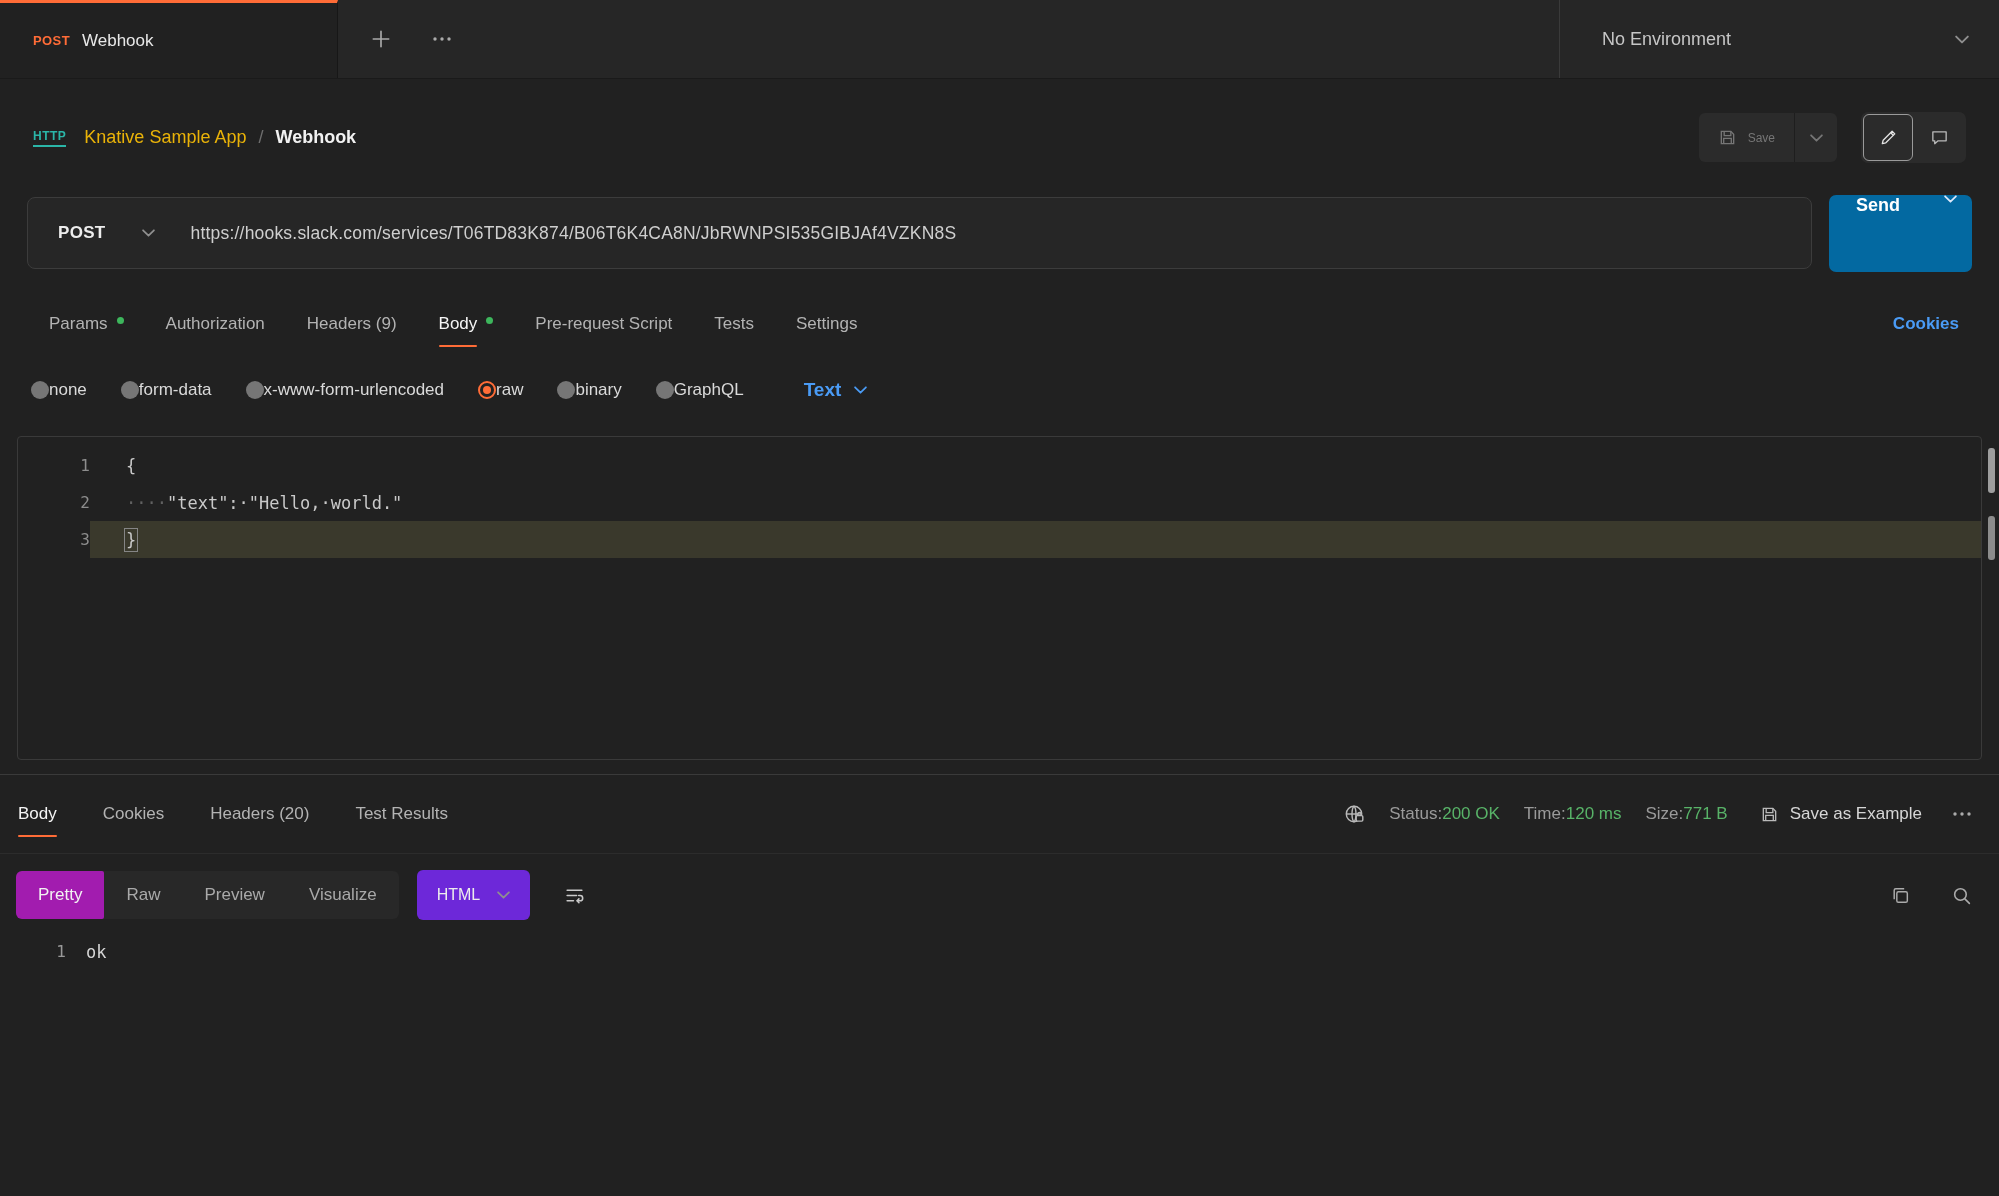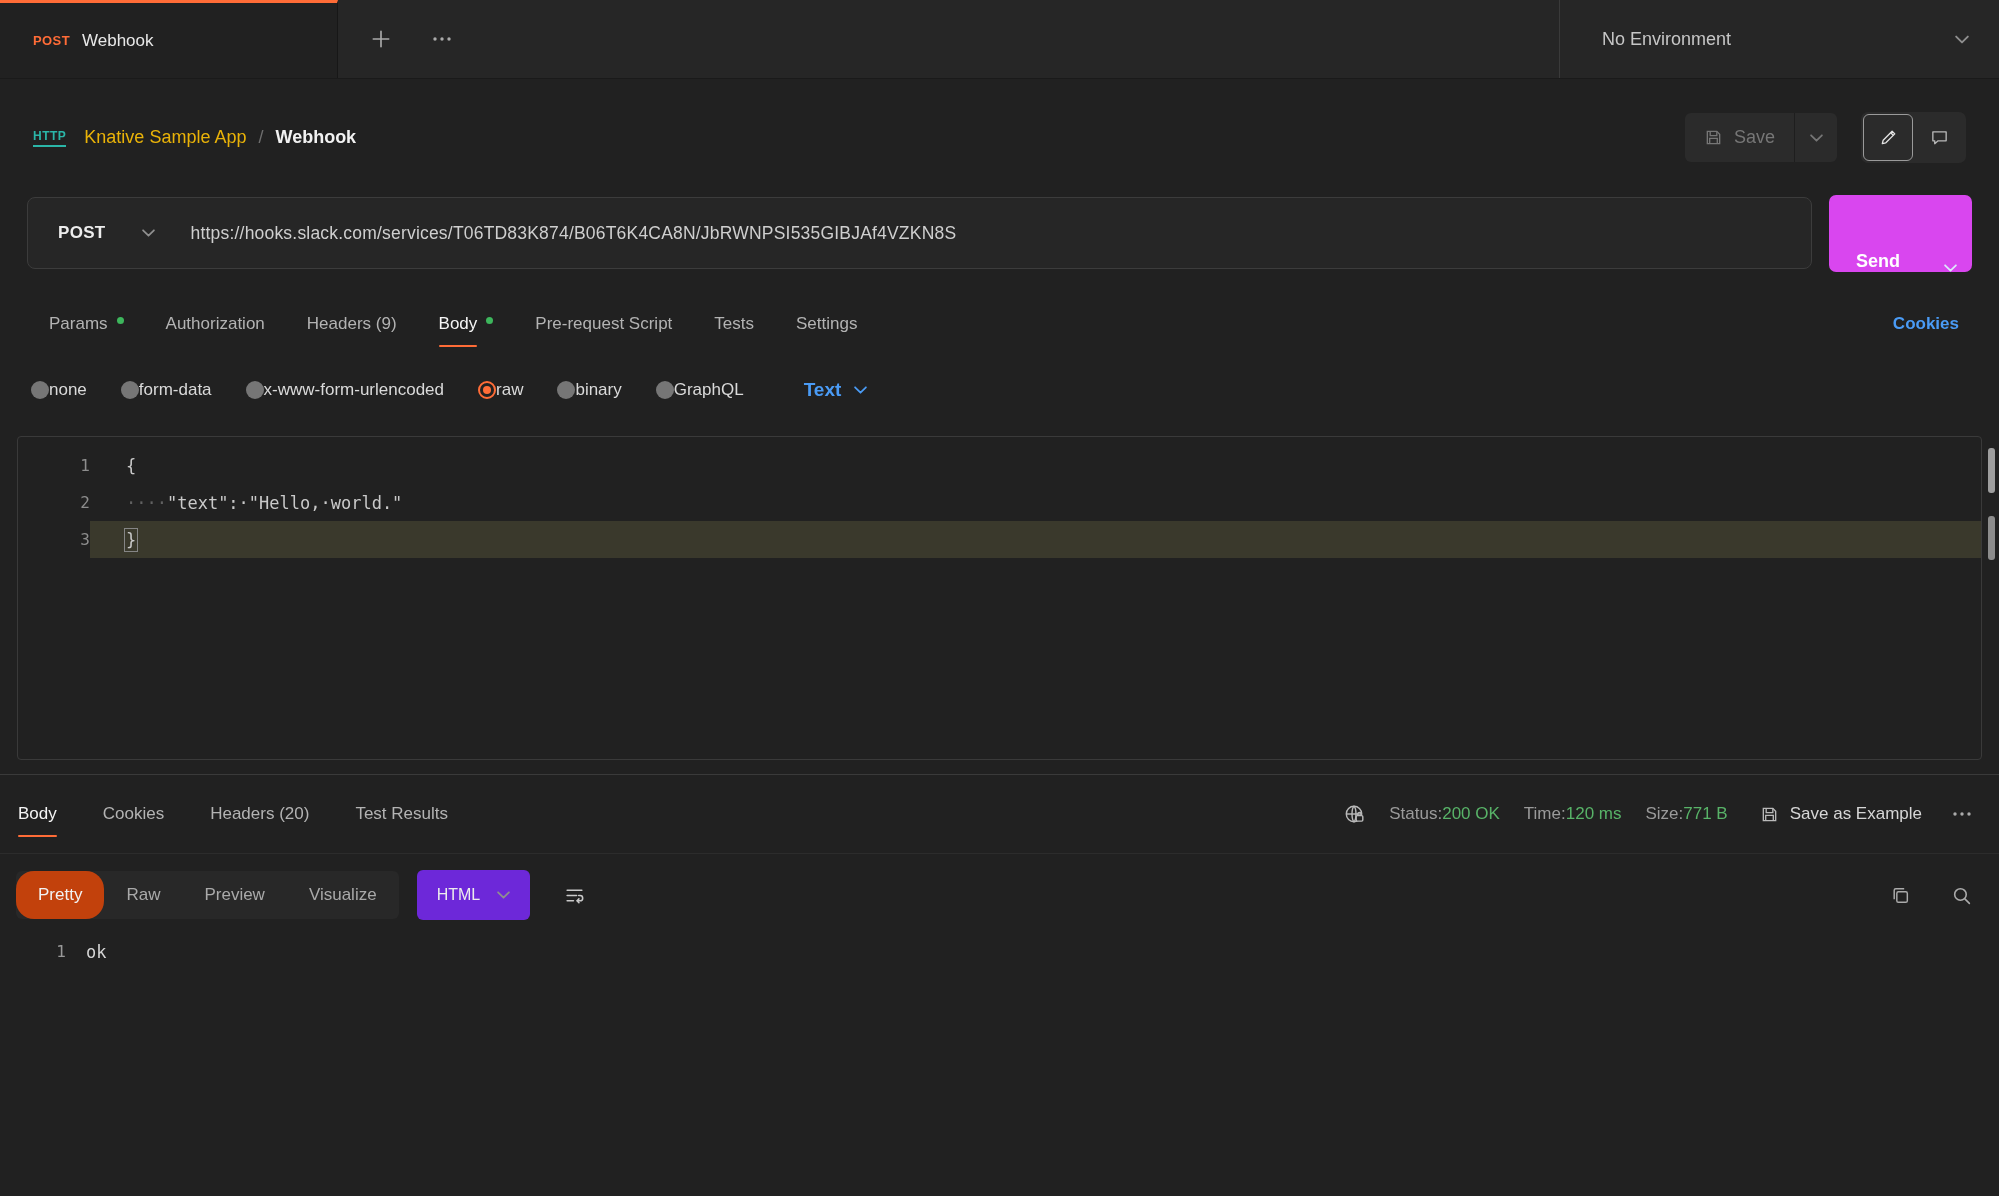--- a/index.html
+++ b/index.html
@@ -29,36 +29,36 @@
   
   .req-header { height:117px; display:flex; align-items:center; padding:0 33px; }
   .proto-badge { color:#2bb6a8; font-size:12px; font-weight:700; letter-spacing:.5px;
                  border-bottom:2px solid #2bb6a8; padding-bottom:2px; }
   .breadcrumb { display:flex; align-items:center; gap:12px; margin-left:18px; font-size:18px; }
   .bc-collection { color:#eab308; }
   .bc-sep { color:#6e6e6e; }
   .bc-request { color:#f2f2f2; font-weight:600; }
   .hdr-actions { margin-left:auto; display:flex; align-items:center; gap:24px; }
   .save-group { display:flex; align-items:stretch; background:#2b2b2b; border-radius:6px; height:49px; overflow:hidden; }
-  .save-main { display:flex; align-items:center; gap:11px; padding:0 19px; color:#767676; font-size:18px; }
+  .save-main { display:flex; align-items:center; gap:11px; padding:0 19px; color:#767676; font-size:12px; }
   .save-divider { width:1px; background:#1e1e1e; }
   .save-caret { width:42px; display:flex; align-items:center; justify-content:center; color:#767676; }
   .edit-group { display:flex; align-items:center; background:#2b2b2b; border-radius:7px; padding:2px; gap:2px; }
   .edit-btn { width:50px; height:47px; display:flex; align-items:center; justify-content:center;
               border:1px solid #9a9a9a; border-radius:6px; color:#e3e3e3; }
   .comment-btn { width:49px; height:47px; display:flex; align-items:center; justify-content:center; color:#b9b9b9; }
 
   
   .url-row { display:flex; align-items:center; gap:17px; padding:0 27px; height:74px; }
   .url-box { flex:1; height:72px; border:1px solid #3c3c3c; border-radius:8px; background:#262626;
              display:flex; align-items:center; }
   .method-select { display:flex; align-items:center; gap:36px; padding:0 36px 0 30px; cursor:pointer; }
   .method-label { font-weight:700; font-size:17px; color:#ededed; letter-spacing:.3px; }
   .url-text { color:#cfcfcf; font-size:17.5px; letter-spacing:.2px; white-space:nowrap; overflow:hidden; cursor:text; }
-  .send-group { display:flex; align-items:flex-end; height:77px; border-radius:7px; overflow:hidden; background:#d946ef; }
+  .send-group { display:flex; align-items:flex-start; height:77px; border-radius:7px; overflow:hidden; background:#0369a1; }
   .send-main { display:flex; align-items:center; padding:0 27px; color:#fff; font-weight:600; font-size:18px; }
   .send-divider { width:1px; background:rgba(0,0,0,.30); }
   .send-caret { width:44px; display:flex; align-items:center; justify-content:center; color:#dce8fa; }
 
   
   .req-tabs { display:flex; align-items:center; gap:42px; padding:0 40px 0 49px; height:64px; margin-top:22px; }
   .rtab { display:flex; align-items:center; color:#b3b3b3; font-size:17px; cursor:pointer; }
   .rtab-label { position:relative; }
   .rtab.active .rtab-label { color:#f5f5f5; }
   .rtab.active .rtab-label::after { content:""; position:absolute; left:0; right:0; bottom:-13px; height:2px;
@@ -103,21 +103,21 @@
   .m-val { color:#58b368; }
   .save-example { display:flex; align-items:center; gap:11px; margin-left:32px; color:#d6d6d6; cursor:pointer; }
   .save-example .ico { color:#b9b9b9; }
   .resp-more { margin-left:30px; color:#ababab; }
   .net-icon { color:#b9b9b9; }
 
   
   .resp-toolbar { display:flex; align-items:center; padding:16px 27px 0 16px; }
   .mode-group { display:flex; align-items:stretch; background:#282828; border-radius:6px; overflow:hidden; }
   .mode { padding:14px 22px; color:#a9a9a9; font-size:17px; }
-  .mode.active { background:#c2410c; color:#f2f2f2; border-radius:18px; }
+  .mode.active { background:#a21caf; color:#f2f2f2; border-radius:2px; }
   .format-select { margin-left:18px; background:#6d28d9; border-radius:6px; height:50px; padding:0 20px;
                    display:flex; align-items:center; gap:17px; color:#ececec; font-size:16px; cursor:pointer; }
   .wrap-btn { margin-left:20px; width:48px; height:50px; display:flex; align-items:center; justify-content:center;
               color:#c9c9c9; }
   .resp-tools { margin-left:auto; display:flex; align-items:center; gap:40px; color:#c0c0c0; }
 
   
   .resp-line { display:flex; margin-top:22px; font-size:17px; }
   .resp-line .num { width:66px; text-align:right; color:#999; font-size:16px; }
   .resp-line .val { margin-left:20px; color:#d6d6d6; }

